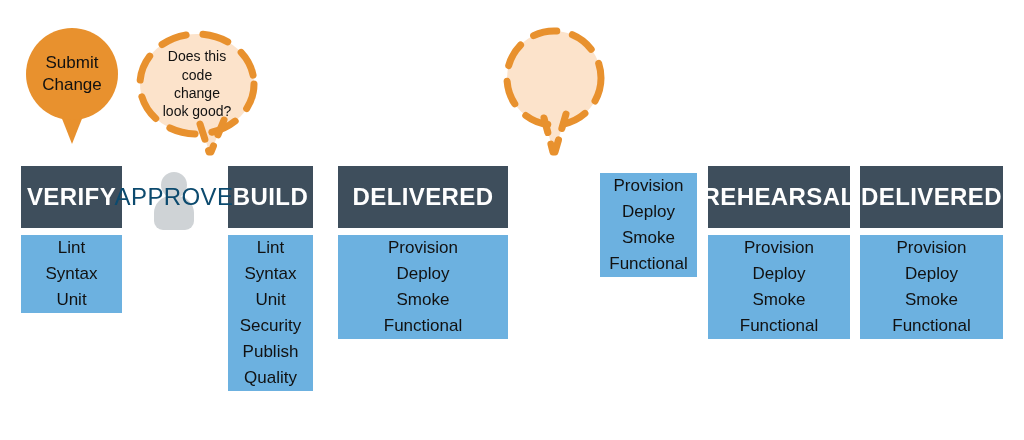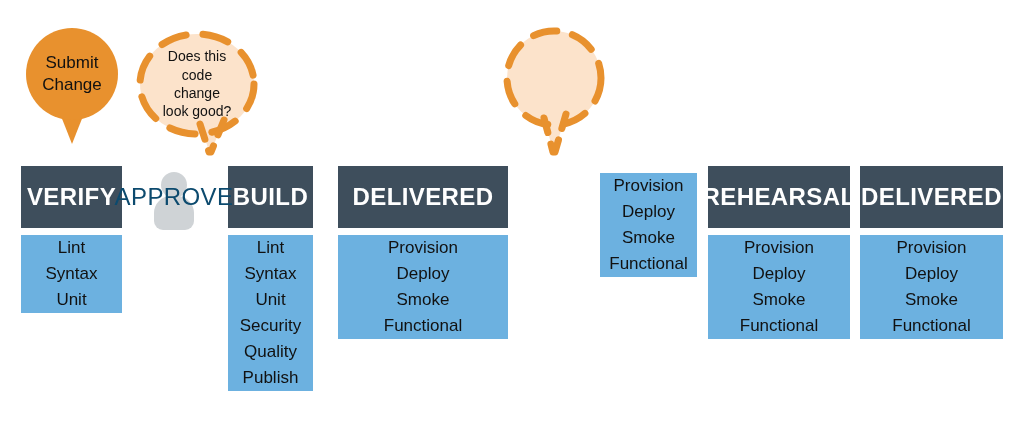--- a/index.html
+++ b/index.html
@@ -214,22 +214,22 @@
 
   <div class="stage" style="left:228px; width:85px;">
     <div class="stage-header">
       <span>BUILD</span>
     </div>
     <div class="task-list">
       <div class="task">Lint</div>
       <div class="task">Syntax</div>
       <div class="task">Unit</div>
       <div class="task">Security</div>
+      <div class="task">Publish</div>
       <div class="task">Quality</div>
-      <div class="task">Publish</div>
     </div>
   </div>
 
   <div class="stage" style="left:338px; width:170px;">
     <div class="stage-header">
       <span>DELIVERED</span>
     </div>
     <div class="task-list">
       <div class="task">Provision</div>
       <div class="task">Deploy</div>

